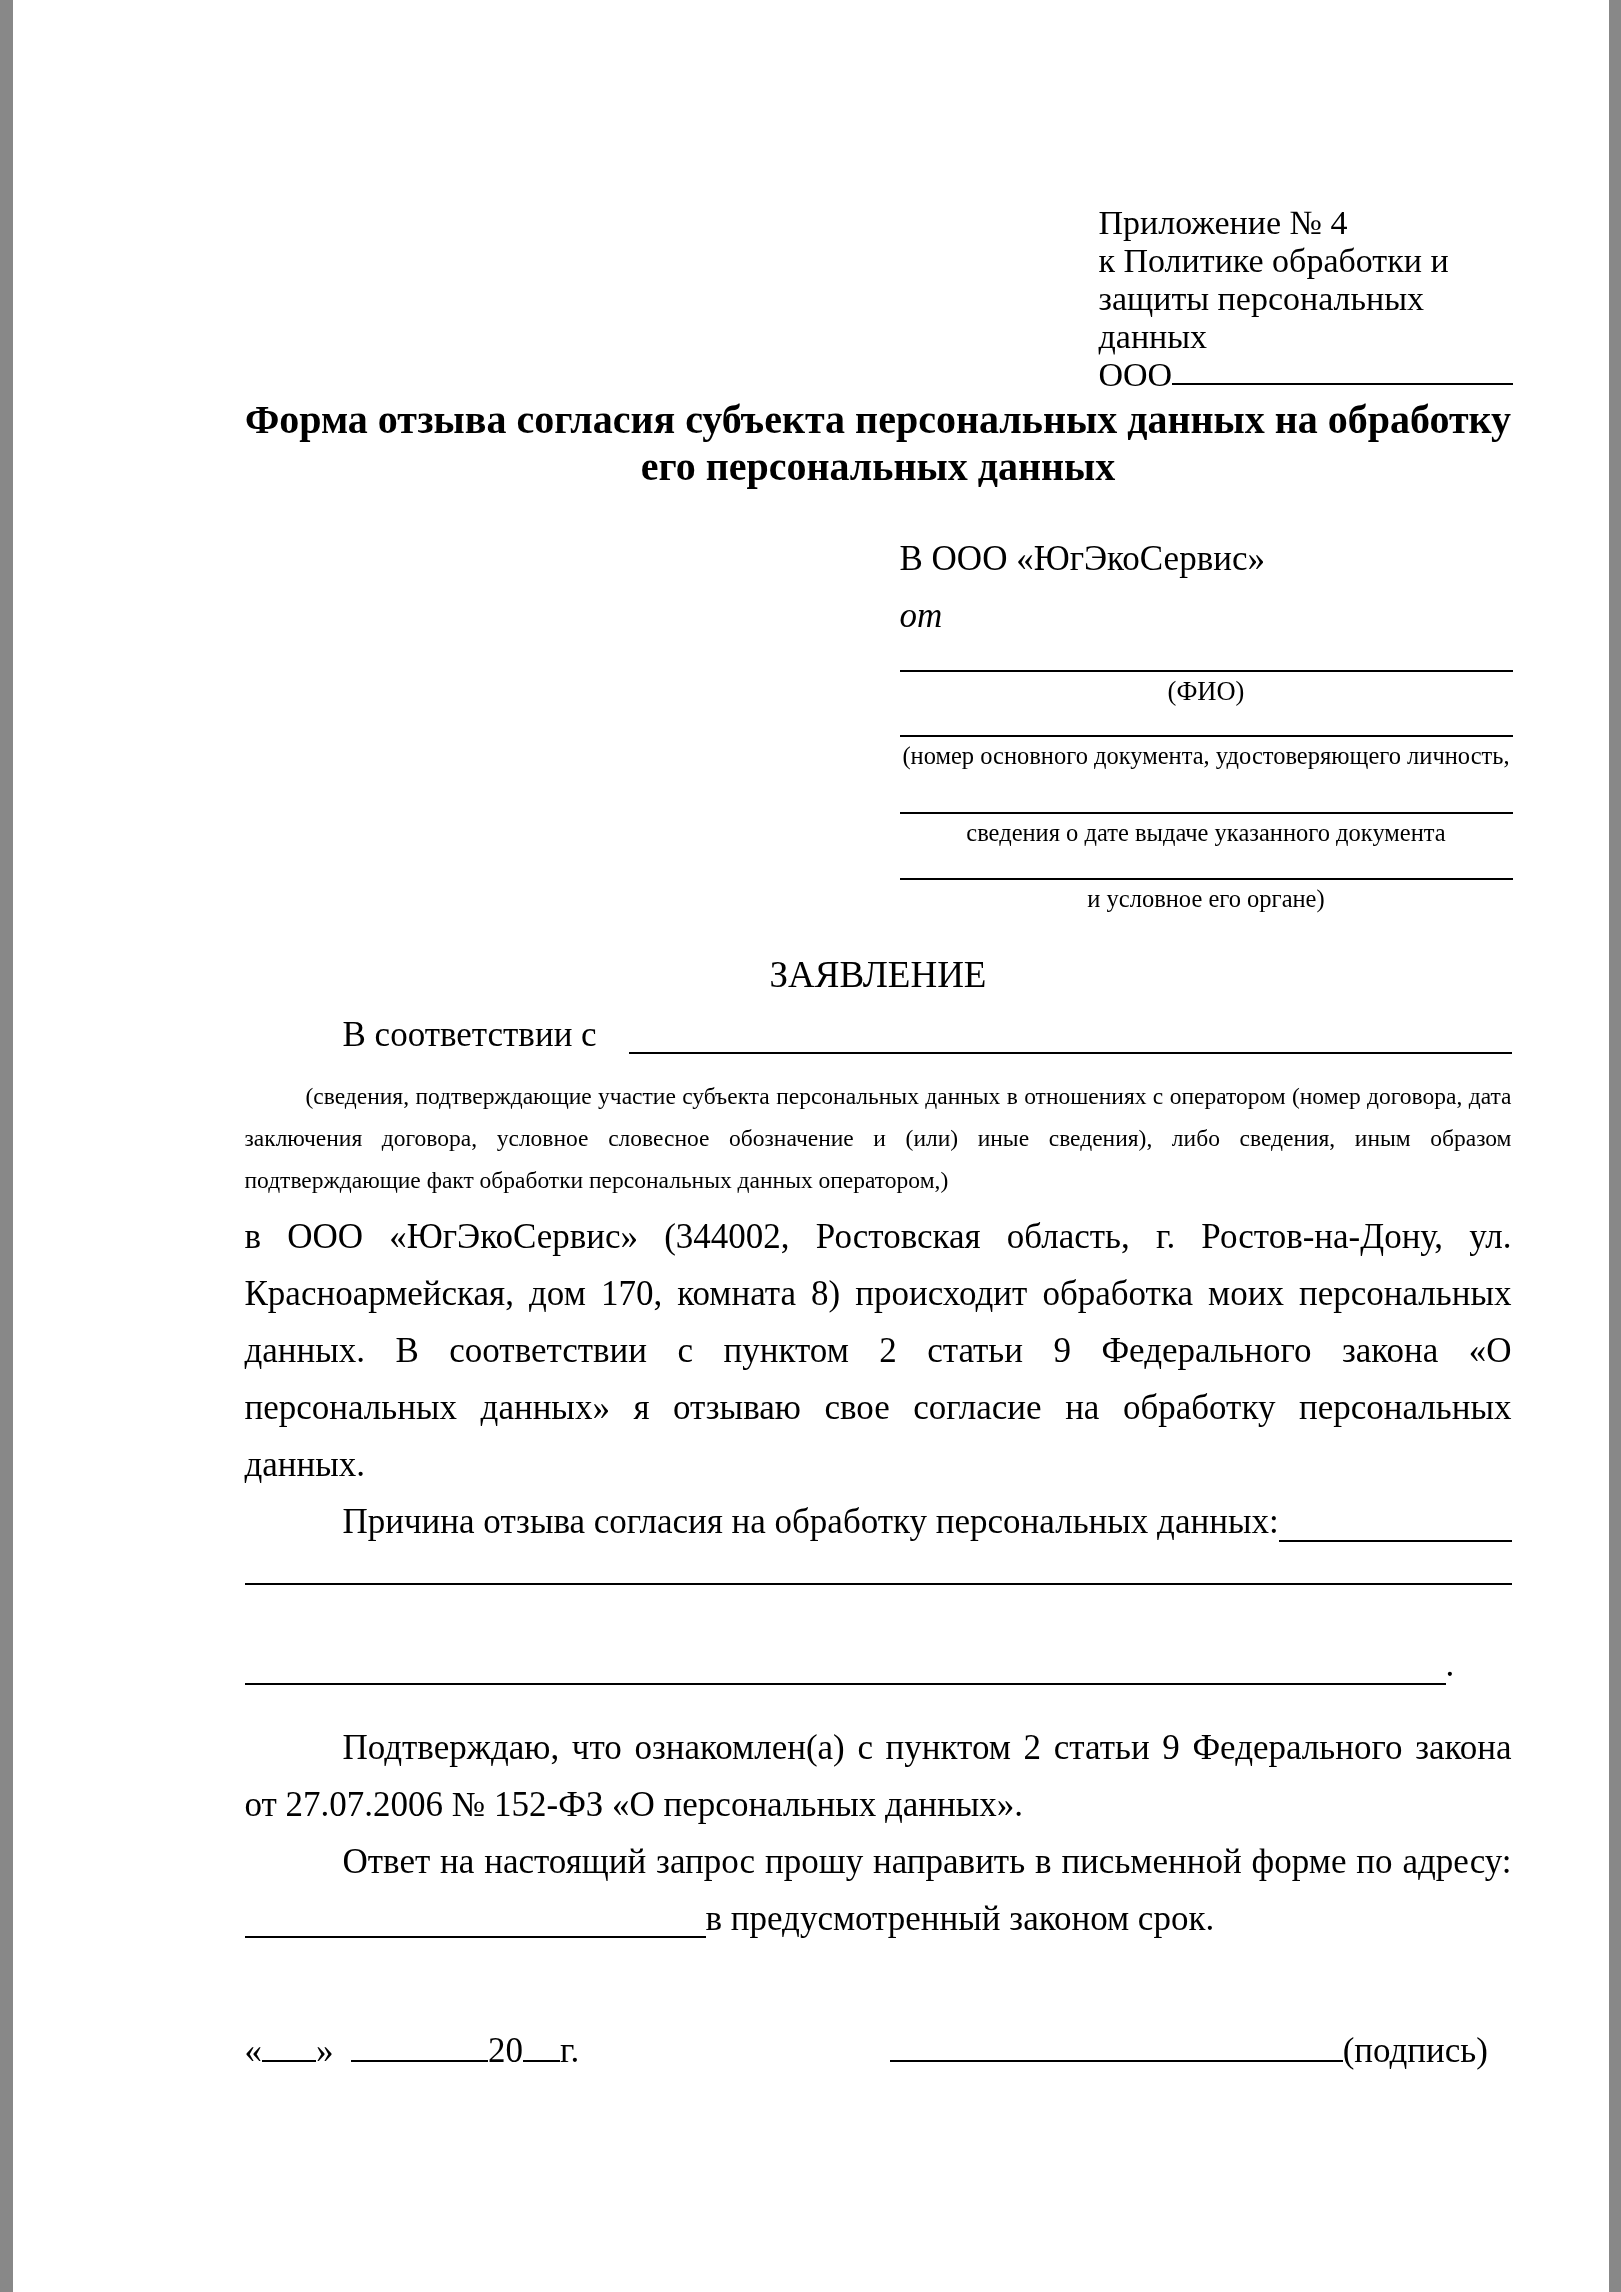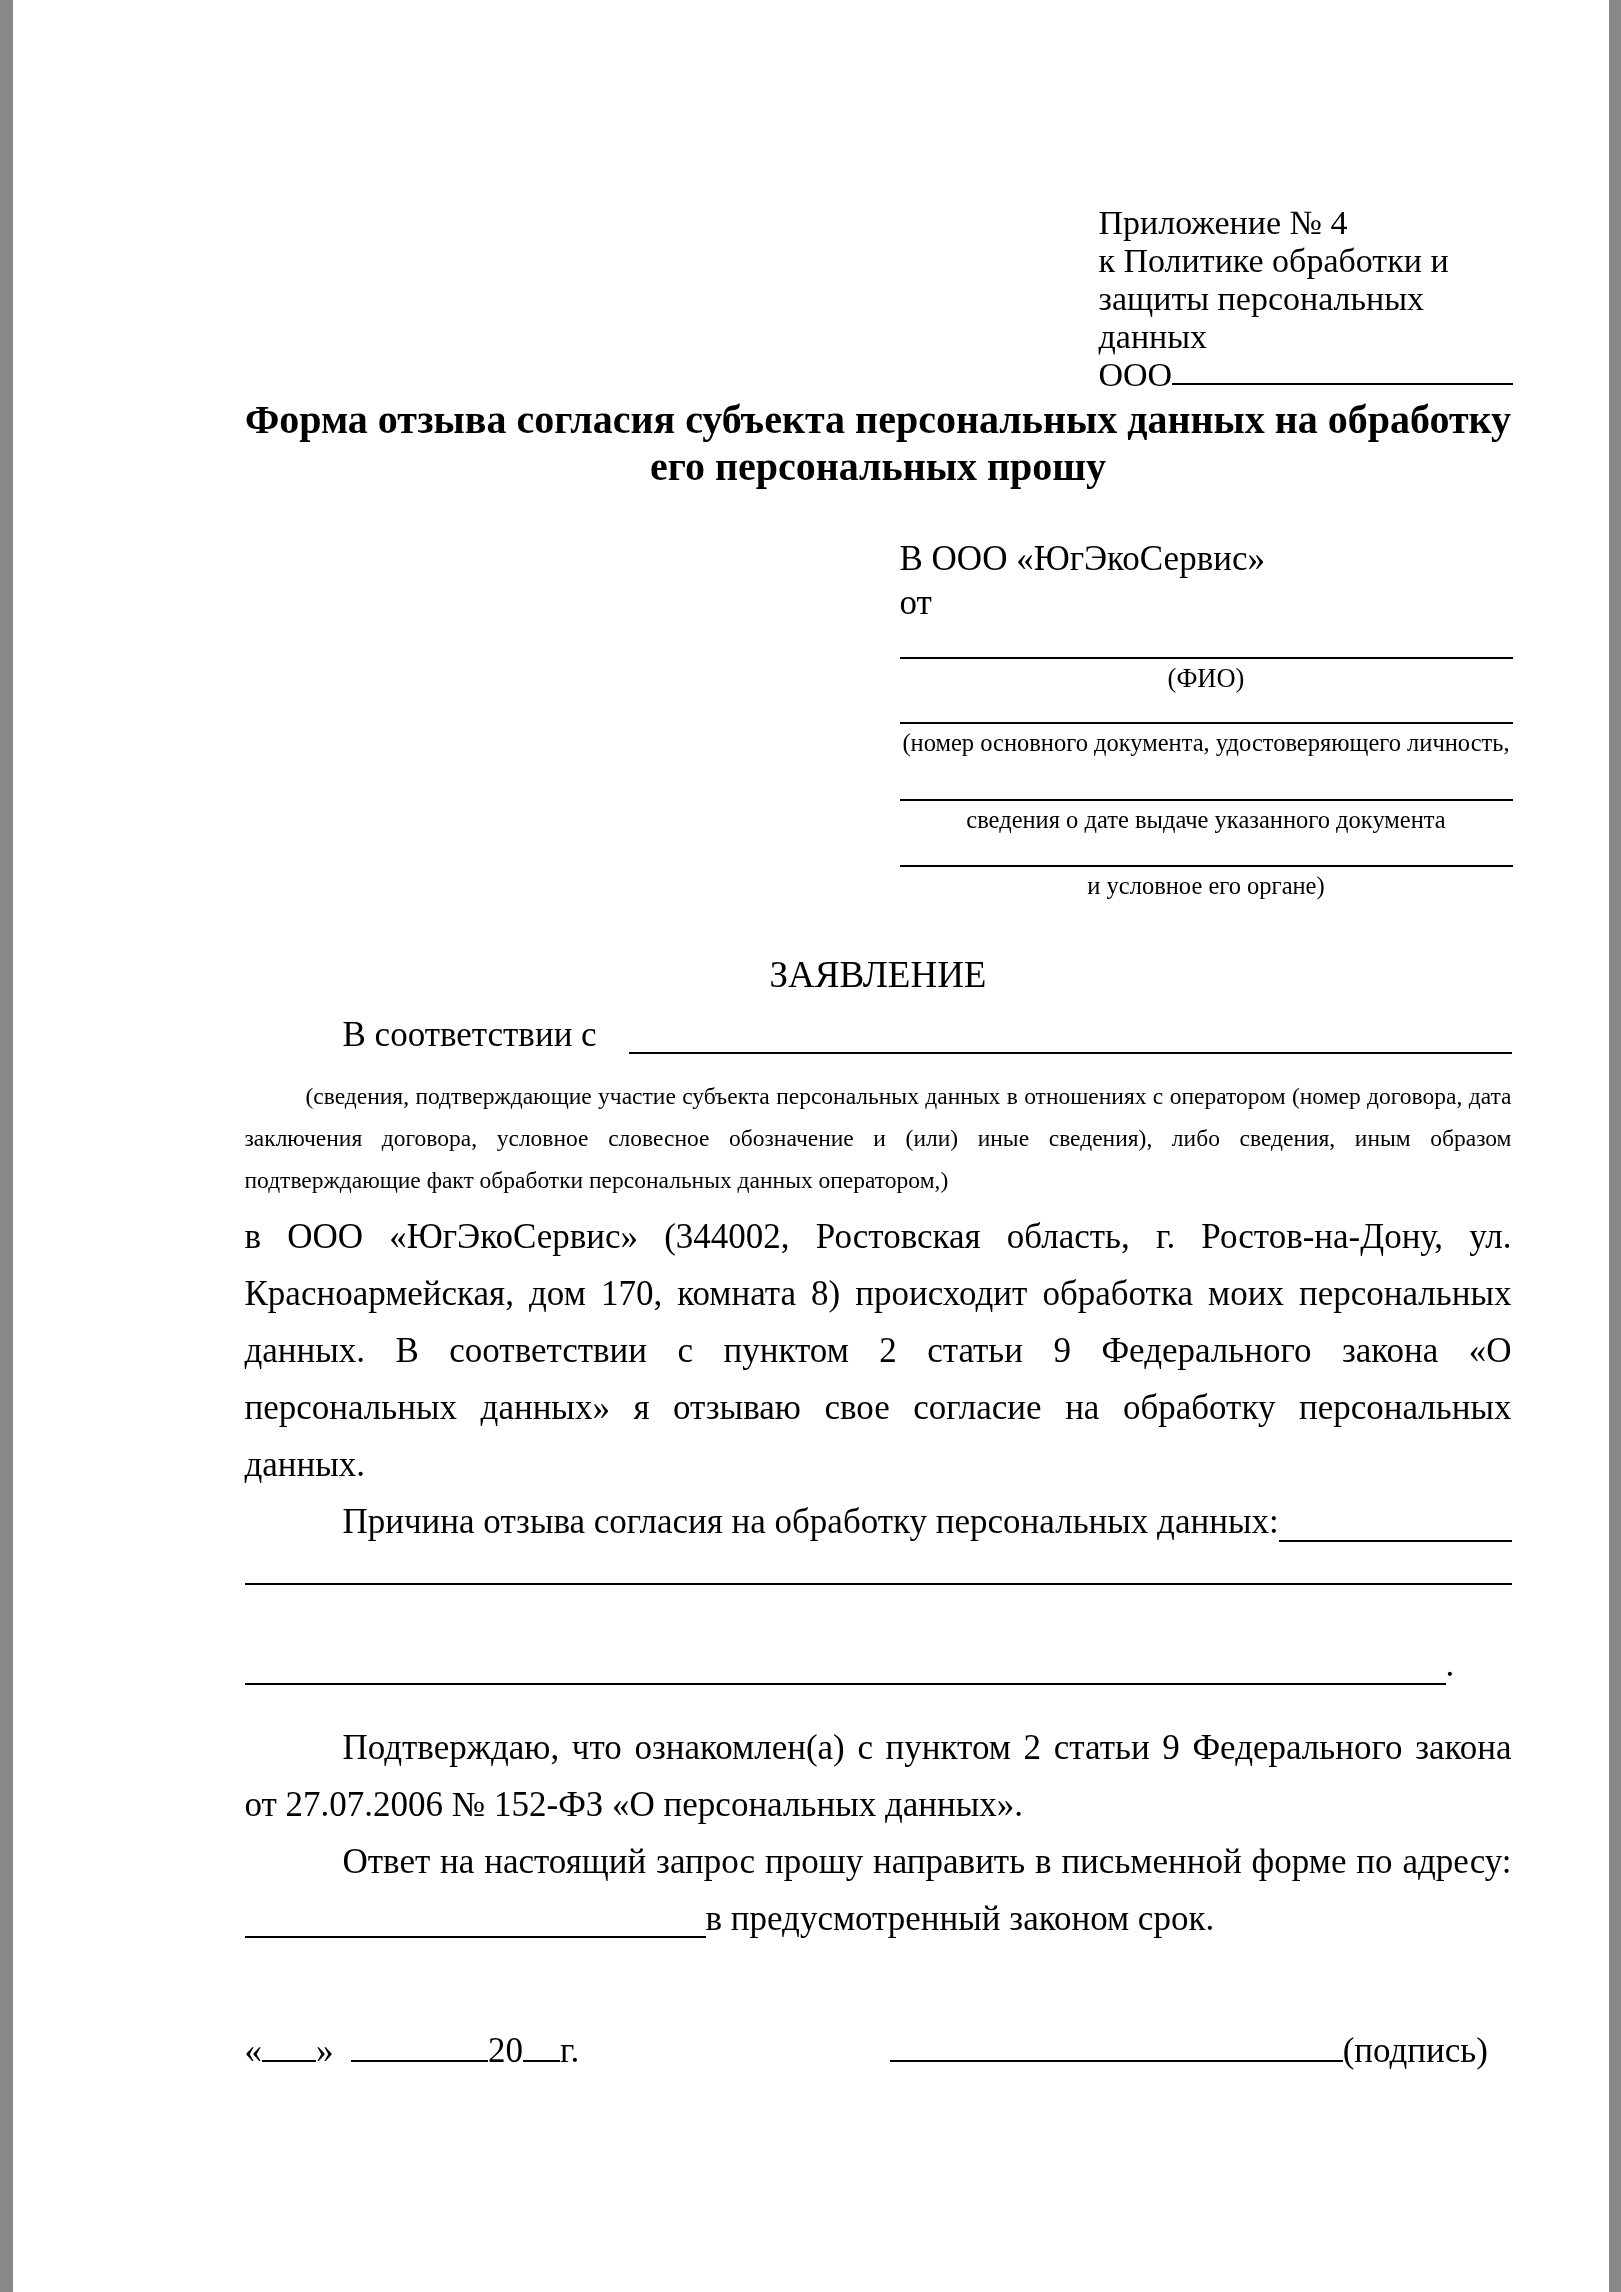--- a/index.html
+++ b/index.html
@@ -36,21 +36,21 @@
   }
 
   
   .addr {
     position: absolute;
     left: 887px; top: 537px;
     width: 613px;
     font-size: 35px;
     line-height: 43px;
   }
-  .addr-from { margin-top: 1px; }
+  .addr-from { margin-top: 14px; font-style: italic; }
   .rule { border-bottom: 2.9px solid #000; height: 0; }
   .addr .r1 { margin-top: 33px; }
   .addr .cap { text-align: center; font-size: 26.5px; line-height: 29px; margin-top: 4.9px; }
   .addr .cap.small { font-size: 24.5px; line-height: 27.4px; }
   .addr .r2 { margin-top: 29px; }
   .addr .r3 { margin-top: 43px; }
   .addr .r4 { margin-top: 32px; }
 
   
   .main {
@@ -108,21 +108,21 @@
     <div>к Политике обработки и</div>
     <div>защиты персональных данных</div>
     <div class="row">
       <span>ООО</span>
       <span class="blank"></span>
     </div>
   </div>
 
   <div class="title">
     <div>Форма отзыва согласия субъекта персональных данных на обработку</div>
-    <div>его персональных прошу</div>
+    <div>его персональных данных</div>
   </div>
 
   <div class="addr">
     <div class="addr-to">В ООО «ЮгЭкоСервис»</div>
     <div class="addr-from">от</div>
     <div class="rule r1"></div>
     <div class="cap">(ФИО)</div>
     <div class="rule r2"></div>
     <div class="cap small">(номер основного документа, удостоверяющего личность,</div>
     <div class="rule r3"></div>

